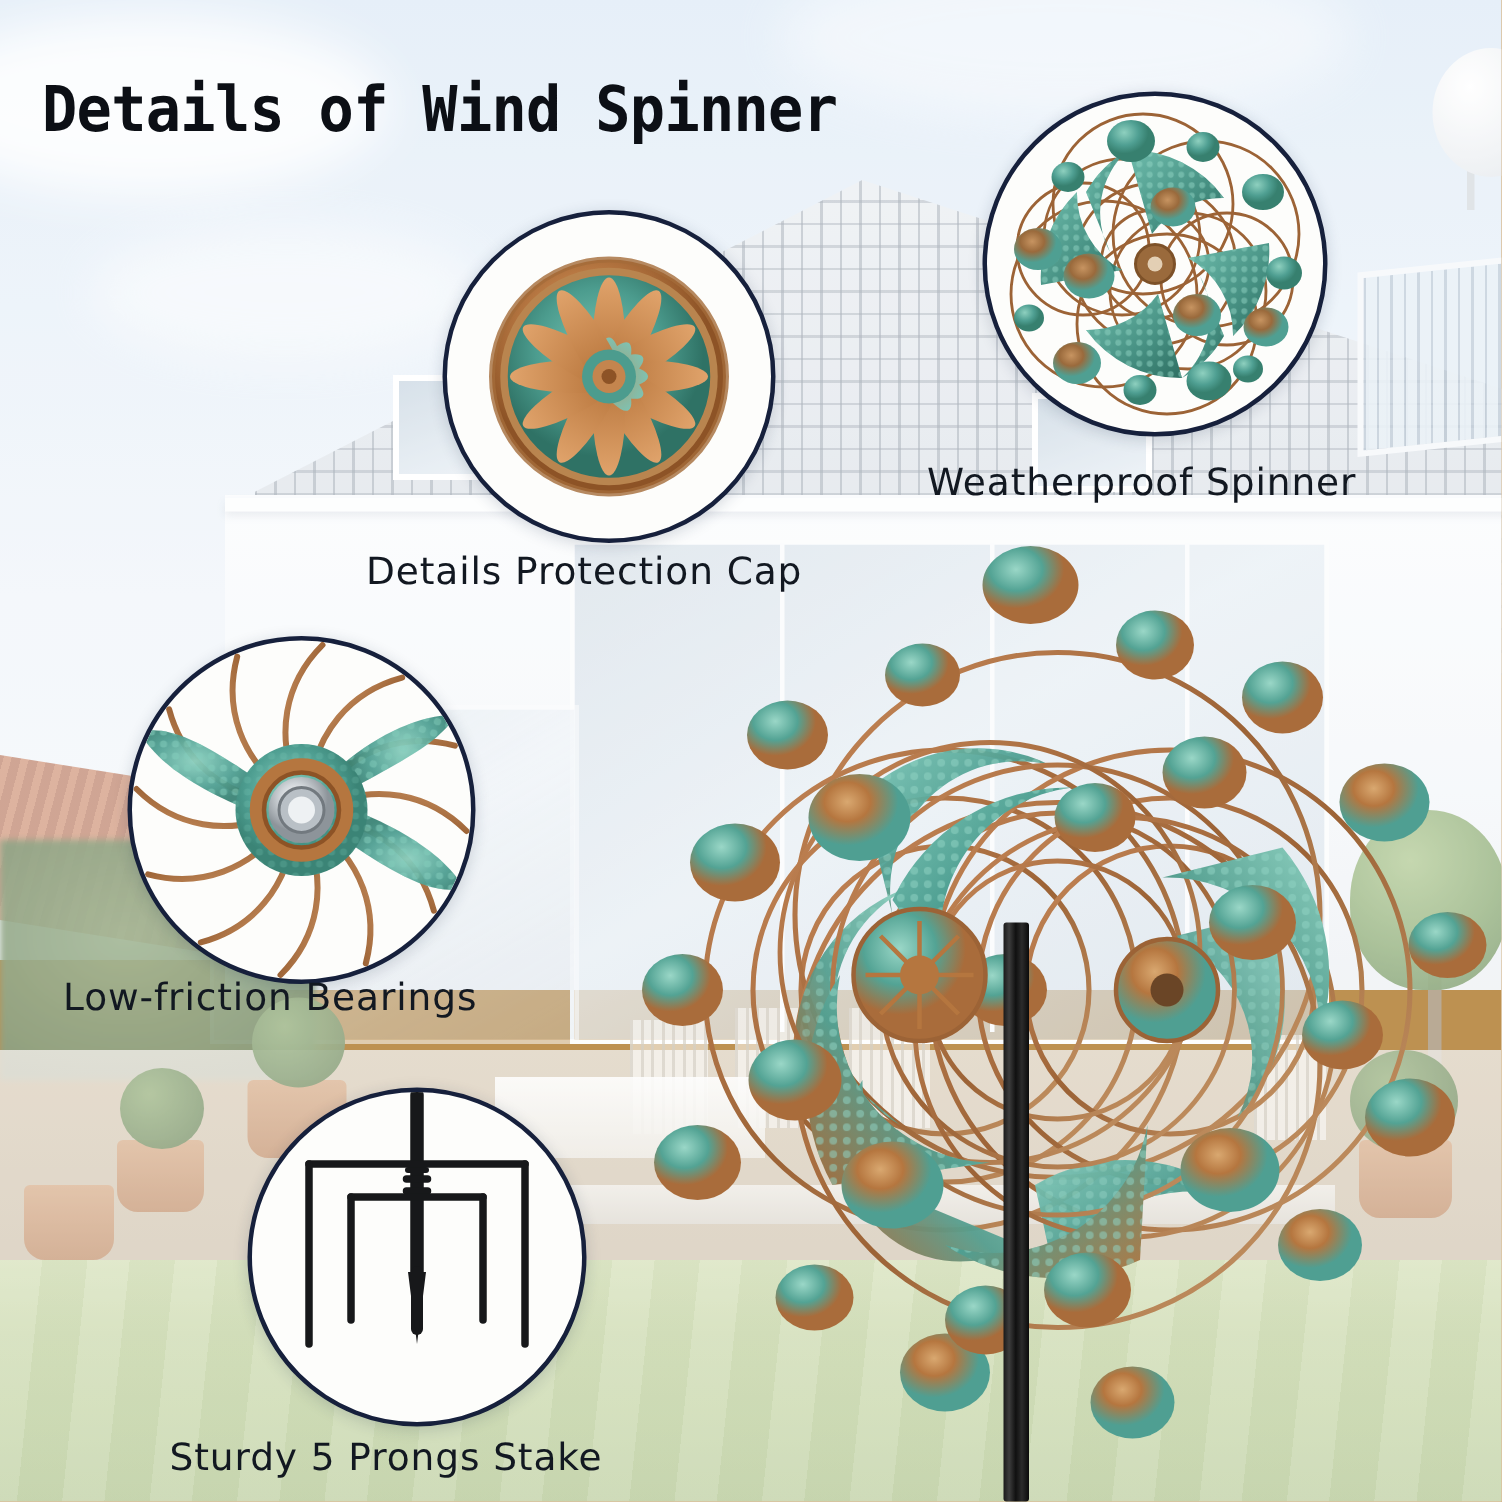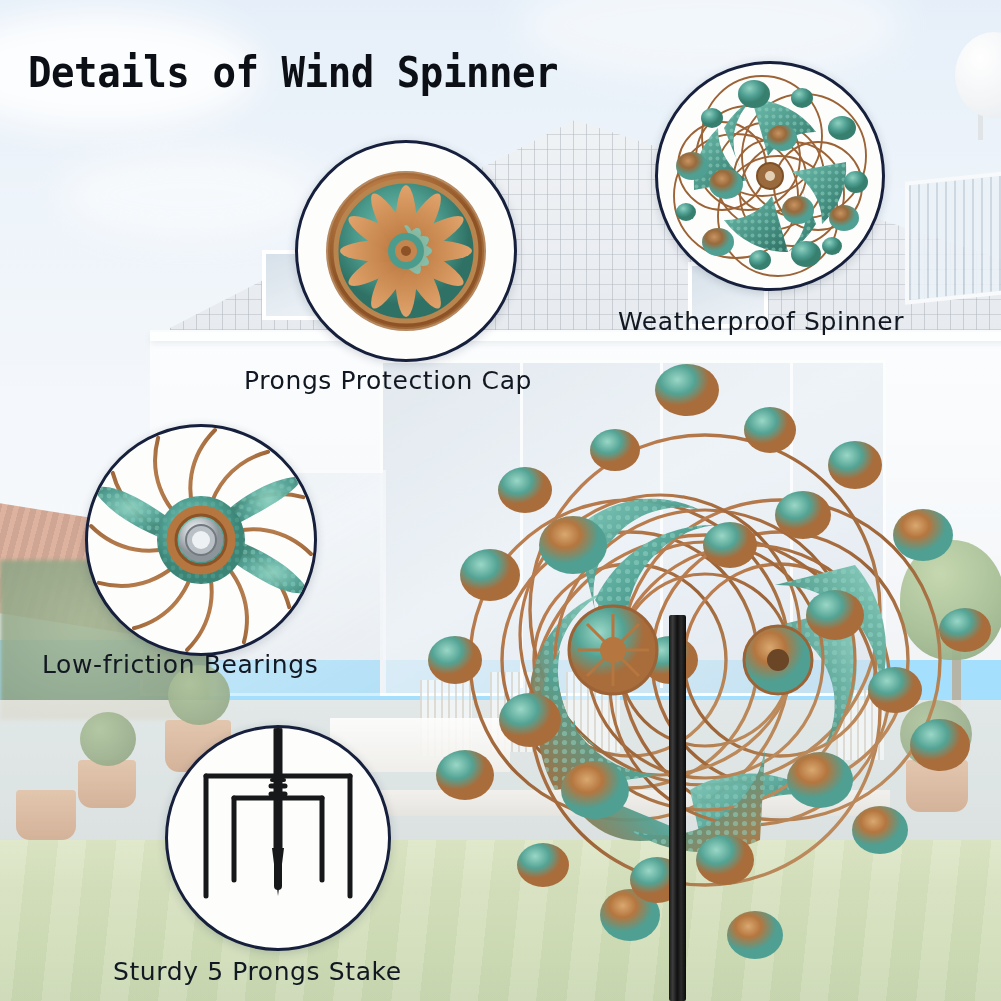--- a/index.html
+++ b/index.html
@@ -1,19 +1,19 @@
 <!DOCTYPE html>
 <html><head>
 <meta charset="utf-8">
 <style>
   html,body{margin:0;padding:0;background:#fff;}
   body{width:1001px;height:1001px;overflow:hidden;font-family:"DejaVu Sans",sans-serif;}
 
   #stage{position:relative;width:1001px;height:1001px;overflow:hidden;
-         background:#7dd3fc;}
+         background:#a16207;}
 
   
   .bg{position:absolute;inset:0;overflow:hidden;}
 
   .sky{position:absolute;left:0;top:0;width:1001px;height:640px;
        background:linear-gradient(180deg,#dce9f6 0%,#e6eff8 32%,#eff4f9 62%,#f4f7fa 100%);}
   .cloud{position:absolute;border-radius:50%;background:rgba(255,255,255,.85);filter:blur(16px);}
 
   
   .roof{position:absolute;left:170px;top:120px;width:880px;height:330px;
@@ -343,21 +343,21 @@
               </g>
           </g>
           <circle r="18" fill="#4c9c8e"></circle>
           <circle r="11" fill="#c4854e"></circle>
           <circle r="5" fill="#8d5326"></circle>
         </g>
       </g>
       <circle cx="108" cy="108" r="78" fill="none" stroke="#a46c3a" stroke-width="4" opacity=".8"></circle>
     </svg>
   </div>
-  <div class="clabel" style="left:244px;top:366px;font-size:25px;">Prongs Protection Cap</div>
+  <div class="clabel" style="left:244px;top:366px;font-size:25px;">Details Protection Cap</div>
 
   <div class="callout" style="left:655px;top:61px;width:224px;height:224px;">
     <svg width="224" height="224" viewBox="0 0 224 224">
       <defs>
         <linearGradient id="cTeal" x1="0" y1="0" x2="1" y2="1">
           <stop offset="0%" stop-color="#6fbda d"></stop>
           <stop offset="0%" stop-color="#6fbdad"></stop>
           <stop offset="60%" stop-color="#479183"></stop>
           <stop offset="100%" stop-color="#2e6f62"></stop>
         </linearGradient>

